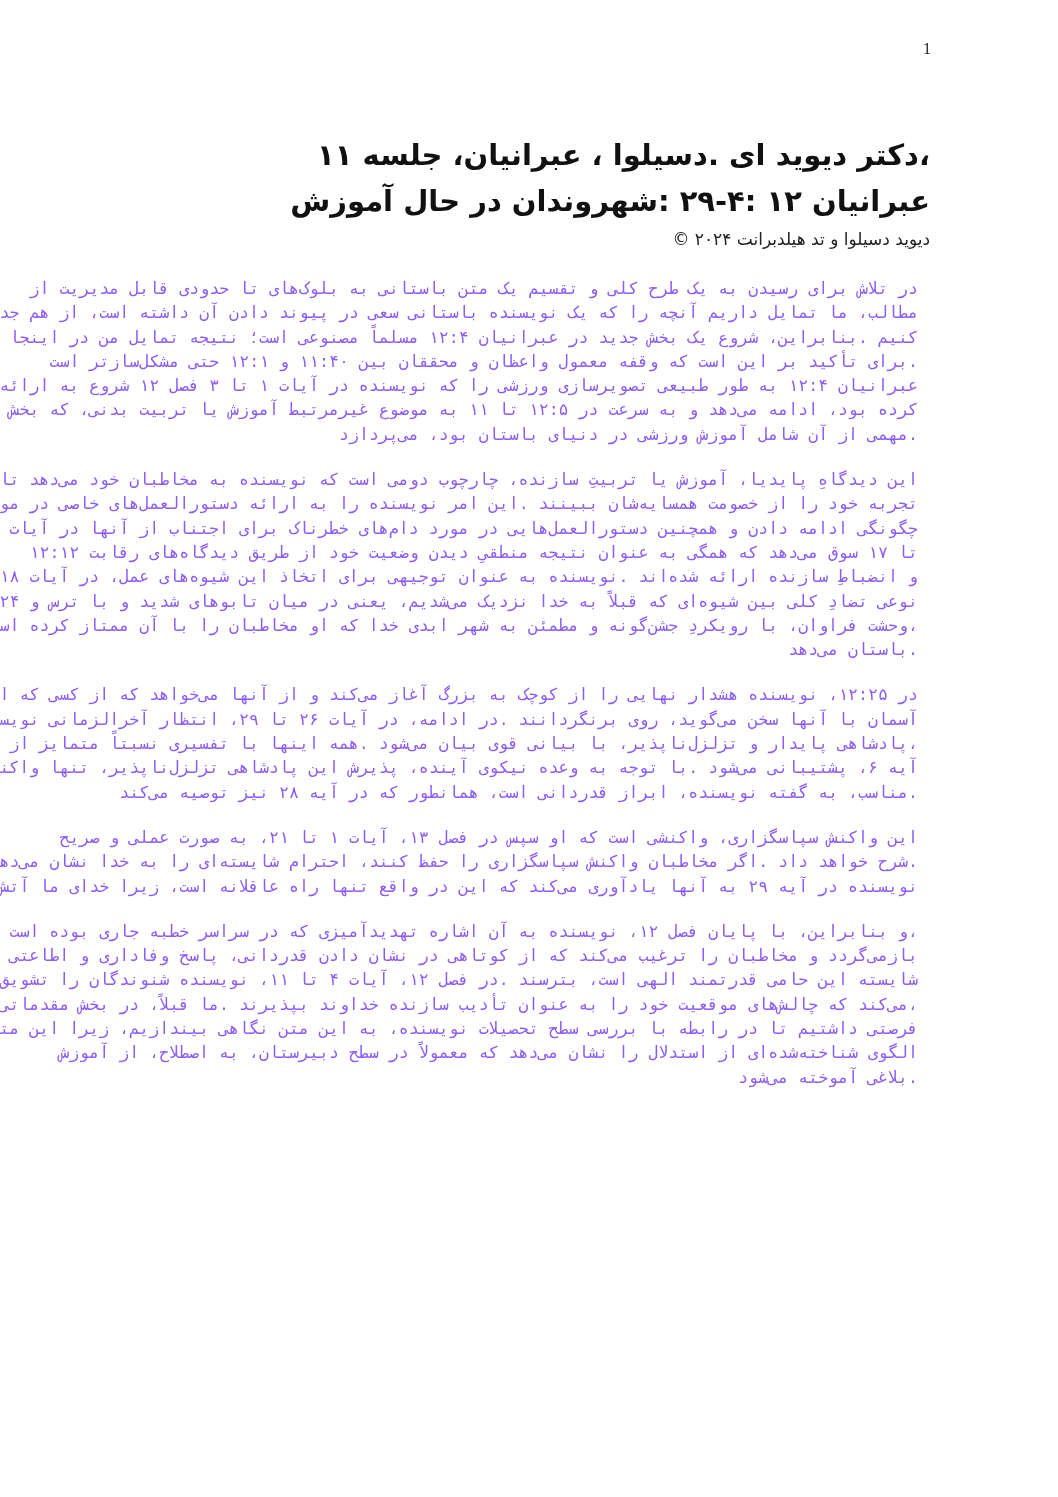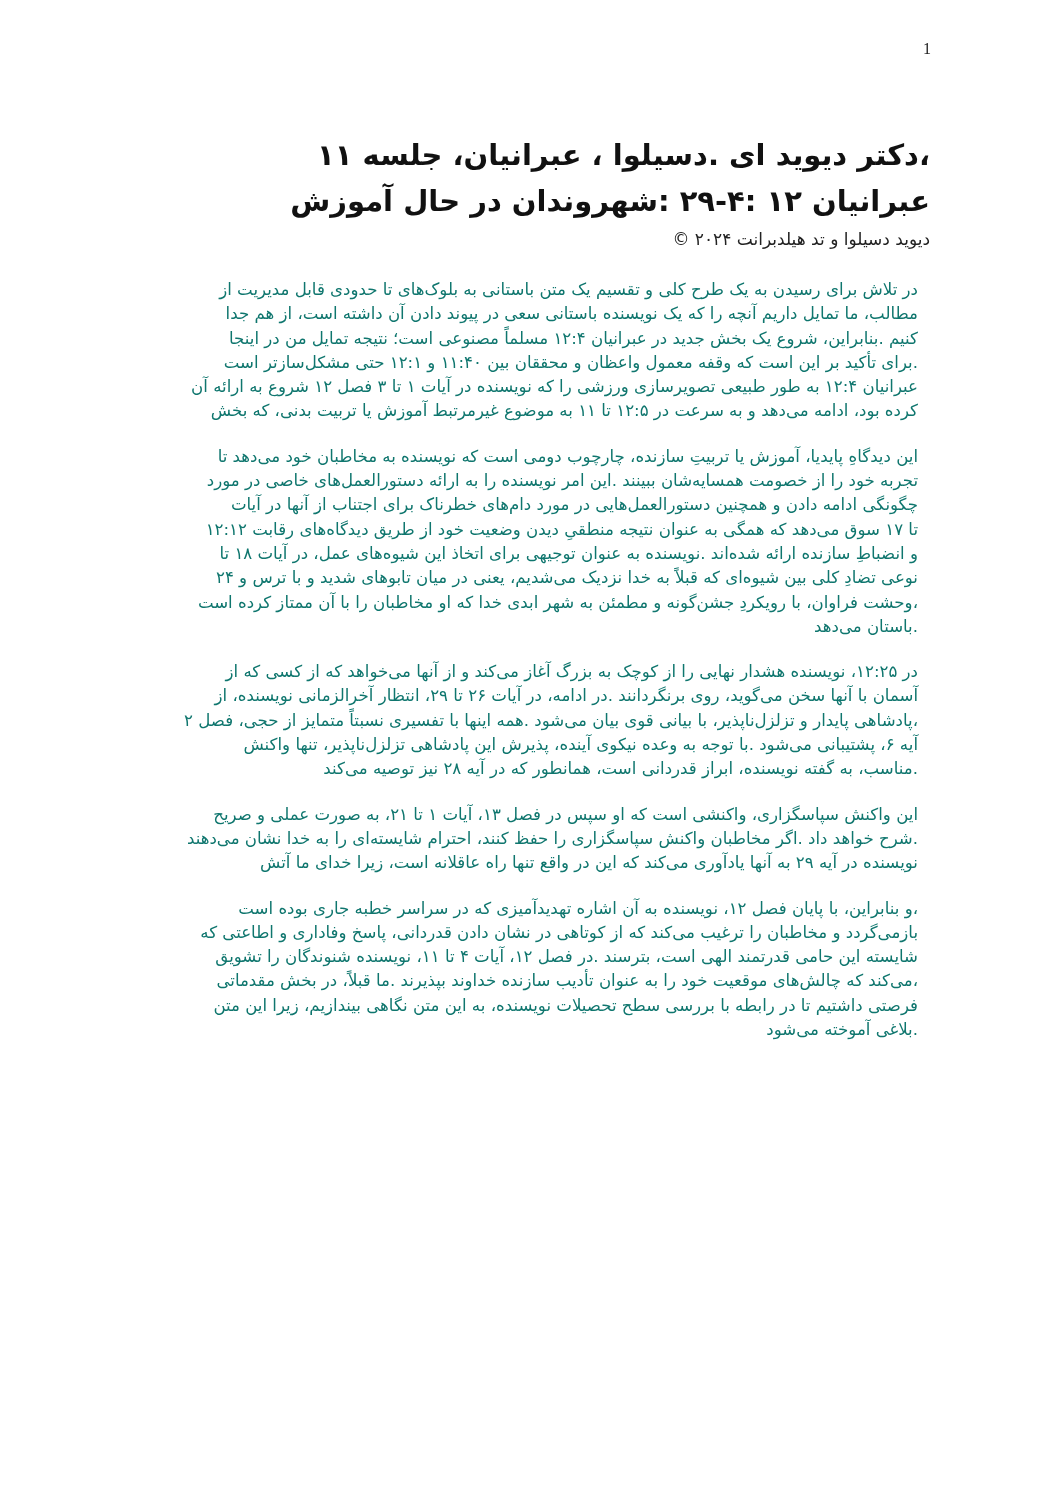--- a/index.html
+++ b/index.html
@@ -9,21 +9,21 @@
                  font-size: 16px; color: #222; }
   .title { position: absolute; left: 130px; width: 800px; top: 132px; text-align: right;
            direction: rtl; unicode-bidi: plaintext; }
   .title-line { font-family: "DejaVu Sans", sans-serif; font-weight: bold; font-size: 29px;
                 line-height: 46px; color: #111; white-space: nowrap; direction: rtl; unicode-bidi: plaintext; }
   .subtitle { font-family: "DejaVu Sans", sans-serif; font-size: 17px; line-height: 30px; color: #222;
               direction: rtl; unicode-bidi: plaintext; }
   .body { position: absolute; left: 128px; width: 790px; top: 278px; }
   .para { margin: 0 0 21px 0; }
   .line { display: block; direction: rtl; unicode-bidi: plaintext; text-align: right; white-space: nowrap;
-          font-size: 16.6px; line-height: 24.3px; color: #0f766e; letter-spacing: -0.1px; }
+          font-size: 16.6px; line-height: 24.3px; color: #8b5cf6; letter-spacing: -0.1px; font-family: Liberation Mono, monospace; }
   .line.last { text-align: right; }
 </style>
 </head>
 <body>
 
 <div class="page-number">1</div>
 
 <div class="title">
   <div class="title-line">،دکتر دیوید ای .دسیلوا ، عبرانیان، جلسه ۱۱</div>
   <div class="title-line">عبرانیان ۱۲ :۴-۲۹ :شهروندان در حال آموزش</div>
@@ -31,20 +31,21 @@
 </div>
 
 <div class="body" id="body">
     <div class="para">
       <span class="line">در تلاش برای رسیدن به یک طرح کلی و تقسیم یک متن باستانی به بلوک‌های تا حدودی قابل مدیریت از</span>
       <span class="line">مطالب، ما تمایل داریم آنچه را که یک نویسنده باستانی سعی در پیوند دادن آن داشته است، از هم جدا</span>
       <span class="line">کنیم .بنابراین، شروع یک بخش جدید در عبرانیان ۱۲:۴ مسلماً مصنوعی است؛ نتیجه تمایل من در اینجا</span>
       <span class="line">.برای تأکید بر این است که وقفه معمول واعظان و محققان بین ۱۱:۴۰ و ۱۲:۱ حتی مشکل‌سازتر است</span>
       <span class="line">عبرانیان ۱۲:۴ به طور طبیعی تصویرسازی ورزشی را که نویسنده در آیات ۱ تا ۳ فصل ۱۲ شروع به ارائه آن</span>
       <span class="line">کرده بود، ادامه می‌دهد و به سرعت در ۱۲:۵ تا ۱۱ به موضوع غیرمرتبط آموزش یا تربیت بدنی، که بخش</span>
+      <span class="line last">.مهمی از آن شامل آموزش ورزشی در دنیای باستان بود، می‌پردازد</span>
     </div>
     <div class="para">
       <span class="line">این دیدگاهِ پایدیا، آموزش یا تربیتِ سازنده، چارچوب دومی است که نویسنده به مخاطبان خود می‌دهد تا</span>
       <span class="line">تجربه خود را از خصومت همسایه‌شان ببینند .این امر نویسنده را به ارائه دستورالعمل‌های خاصی در مورد</span>
       <span class="line">چگونگی ادامه دادن و همچنین دستورالعمل‌هایی در مورد دام‌های خطرناک برای اجتناب از آنها در آیات</span>
       <span class="line">تا ۱۷ سوق می‌دهد که همگی به عنوان نتیجه منطقیِ دیدن وضعیت خود از طریق دیدگاه‌های رقابت ۱۲:۱۲</span>
       <span class="line">و انضباطِ سازنده ارائه شده‌اند .نویسنده به عنوان توجیهی برای اتخاذ این شیوه‌های عمل، در آیات ۱۸ تا</span>
       <span class="line">نوعی تضادِ کلی بین شیوه‌ای که قبلاً به خدا نزدیک می‌شدیم، یعنی در میان تابوهای شدید و با ترس و ۲۴</span>
       <span class="line">،وحشت فراوان، با رویکردِ جشن‌گونه و مطمئن به شهر ابدی خدا که او مخاطبان را با آن ممتاز کرده است</span>
       <span class="line last">.باستان می‌دهد</span>
@@ -60,15 +61,16 @@
       <span class="line">این واکنش سپاسگزاری، واکنشی است که او سپس در فصل ۱۳، آیات ۱ تا ۲۱، به صورت عملی و صریح</span>
       <span class="line">.شرح خواهد داد .اگر مخاطبان واکنش سپاسگزاری را حفظ کنند، احترام شایسته‌ای را به خدا نشان می‌دهند</span>
       <span class="line">نویسنده در آیه ۲۹ به آنها یادآوری می‌کند که این در واقع تنها راه عاقلانه است، زیرا خدای ما آتش</span>
     </div>
     <div class="para">
       <span class="line">،و بنابراین، با پایان فصل ۱۲، نویسنده به آن اشاره تهدیدآمیزی که در سراسر خطبه جاری بوده است</span>
       <span class="line">بازمی‌گردد و مخاطبان را ترغیب می‌کند که از کوتاهی در نشان دادن قدردانی، پاسخ وفاداری و اطاعتی که</span>
       <span class="line">شایسته این حامی قدرتمند الهی است، بترسند .در فصل ۱۲، آیات ۴ تا ۱۱، نویسنده شنوندگان را تشویق</span>
       <span class="line">،می‌کند که چالش‌های موقعیت خود را به عنوان تأدیب سازنده خداوند بپذیرند .ما قبلاً، در بخش مقدماتی</span>
       <span class="line">فرصتی داشتیم تا در رابطه با بررسی سطح تحصیلات نویسنده، به این متن نگاهی بیندازیم، زیرا این متن</span>
+      <span class="line">الگوی شناخته‌شده‌ای از استدلال را نشان می‌دهد که معمولاً در سطح دبیرستان، به اصطلاح، از آموزش</span>
       <span class="line last">.بلاغی آموخته می‌شود</span>
     </div>
   </div>
 
 </body></html>

